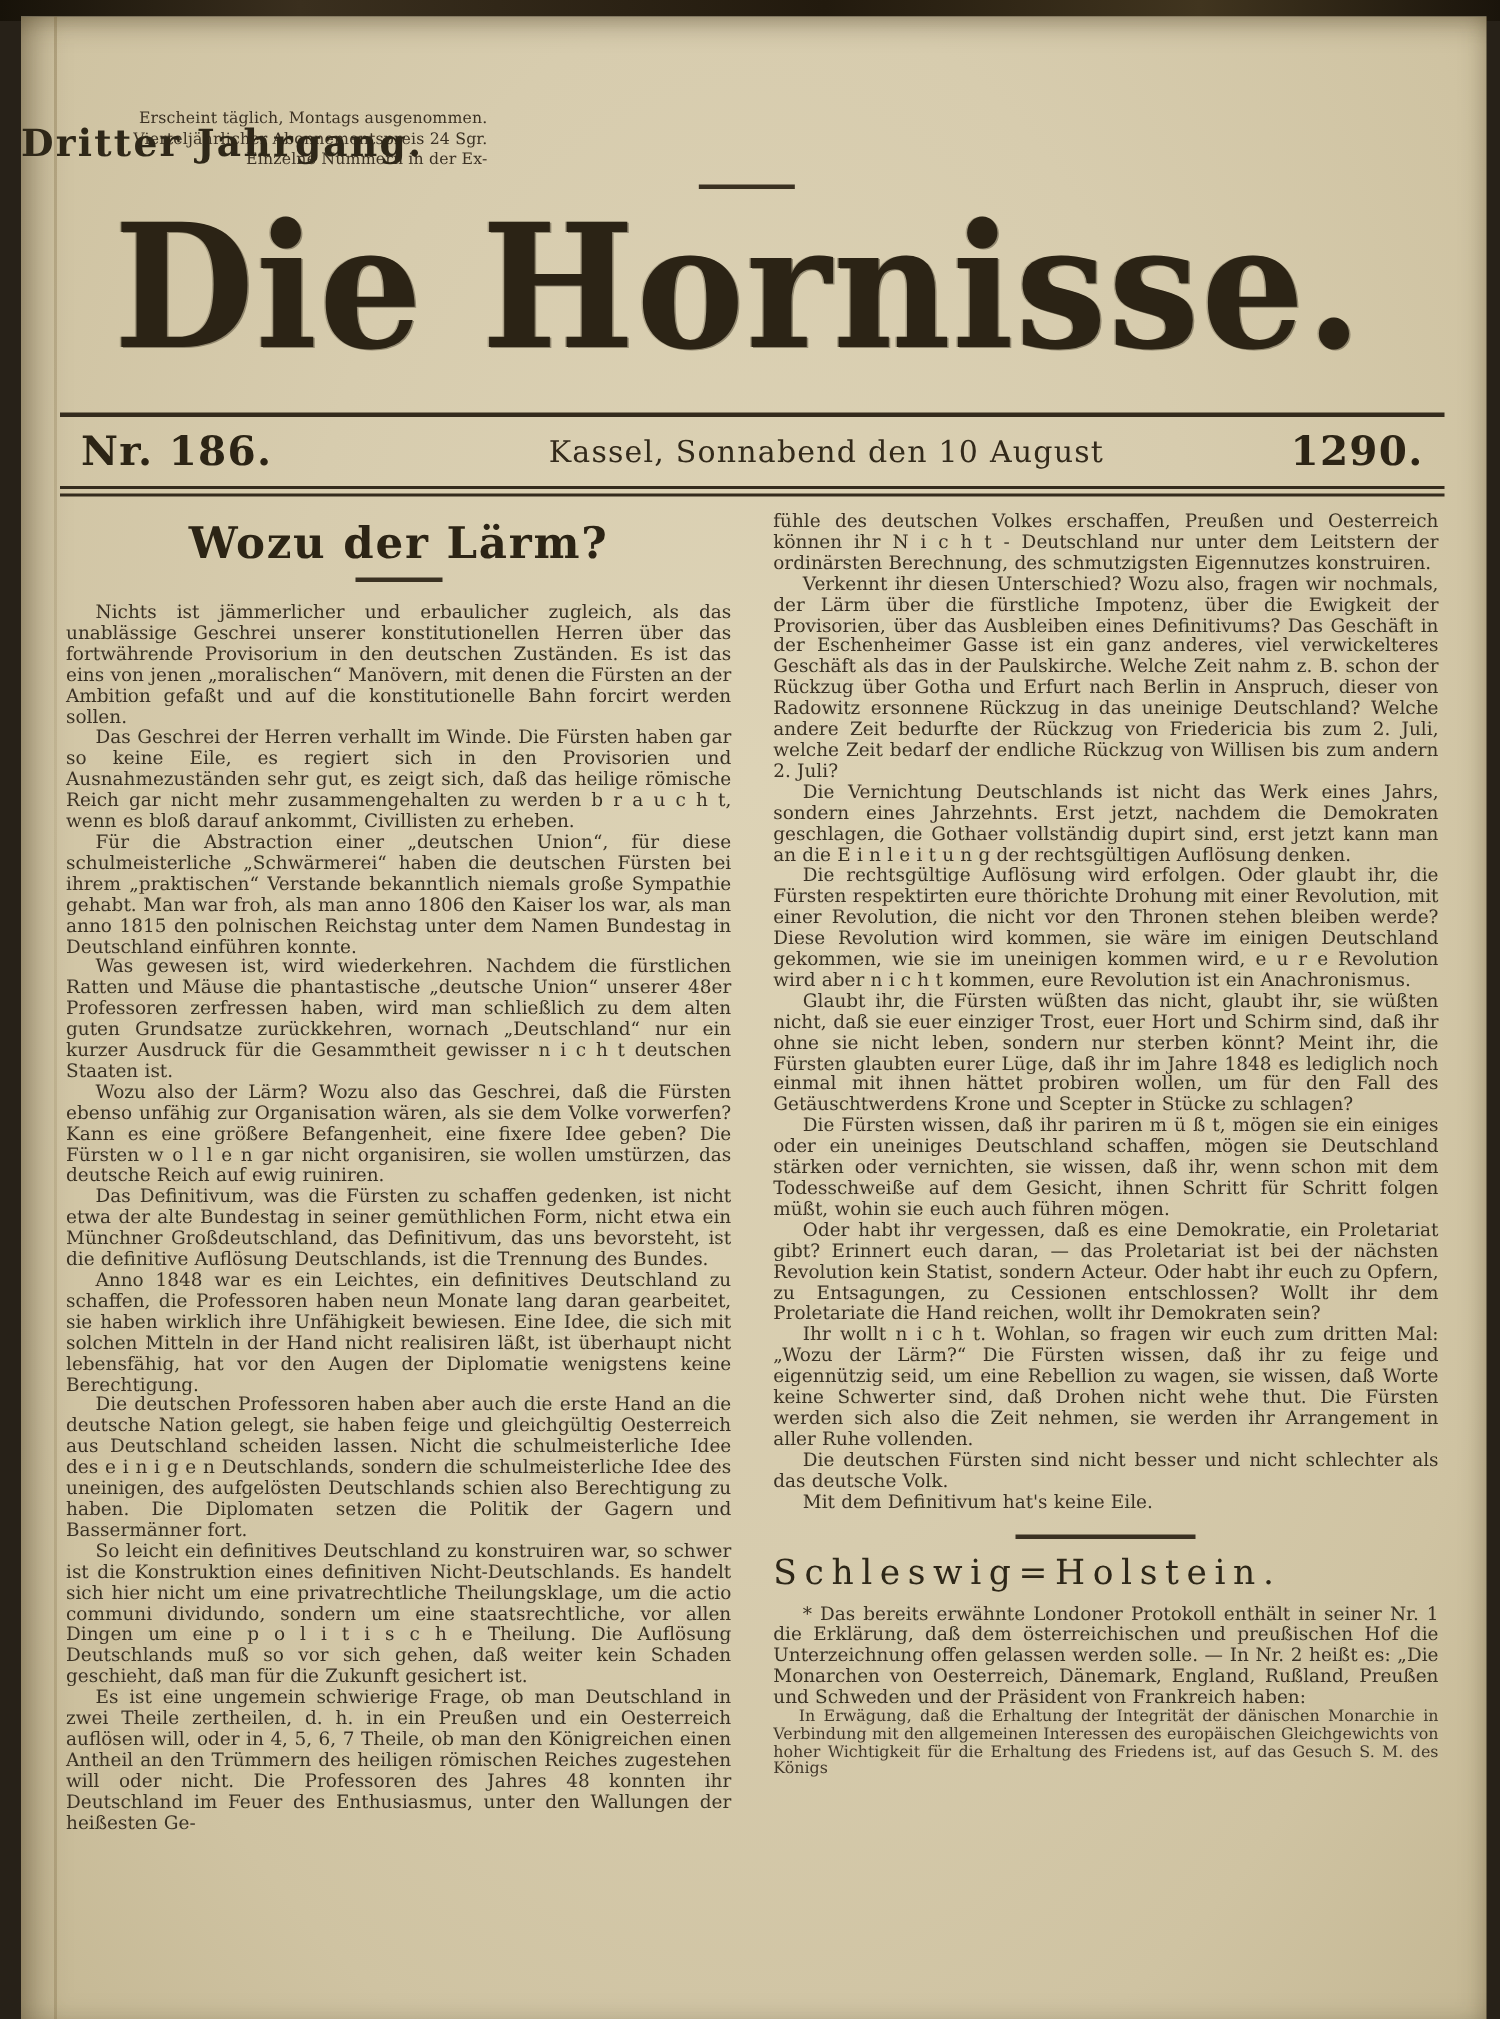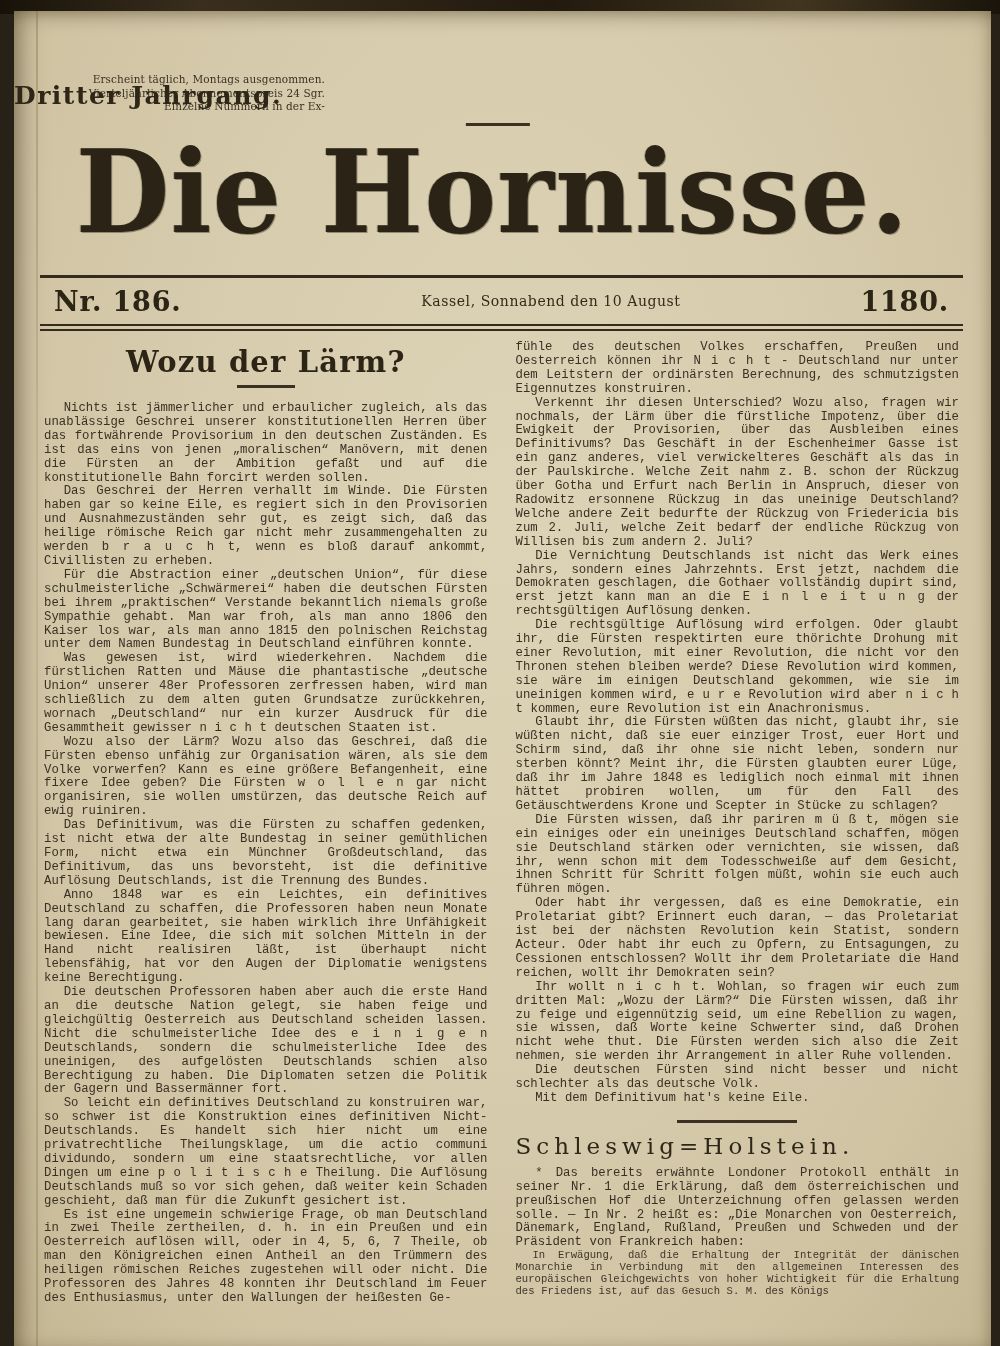--- a/index.html
+++ b/index.html
@@ -88,21 +88,21 @@
     padding: 0 14px;
     box-sizing: border-box;
   }
   .issue-number, .year {
     font-size: 27px;
     font-weight: bold;
     letter-spacing: 0.03em;
     color: #2c2415;
   }
   .edition-line {
-    font-size: 14px;
+    font-size: 20px;
     color: #332a1b;
     letter-spacing: 0.04em;
     margin-left: 60px;
   }
   
   .columns {
     position: absolute;
     top: 330px; left: 30px; right: 32px; bottom: 0;
     display: flex;
     gap: 28px;
@@ -123,21 +123,20 @@
   }
   .body-text p {
     margin: 0;
     font-size: 12.3px;
     line-height: 13.9px;
     text-align: justify;
     text-indent: 1.6em;
     color: #3a3124;
     word-spacing: 0.02em;
     hyphens: none;
-    font-family: Liberation Mono, monospace;
   }
   .col-right .cont p:first-child { text-indent: 0; }
   .section-divider {
     width: 120px; height: 3px;
     background: #3a3122;
     margin: 14px auto 10px auto;
   }
   .section-title {
     text-align: left;
     font-size: 23px;
@@ -163,21 +162,21 @@
 
   <div class="jahrgang">Dritter Jahrgang.</div>
   <div class="jahrgang-rule"></div>
 
 
   <div class="masthead">Die Hornisse.</div>
 
   <div class="dateline">
     <span class="issue-number">Nr. 186.</span>
     <span class="edition-line">Kassel, Sonnabend den 10 August</span>
-    <span class="year">1180.</span>
+    <span class="year">1290.</span>
   </div>
 
   <div class="columns">
 
     <div class="col col-left">
       <div class="article-title">Wozu der Lärm?</div>
       <div class="title-rule"></div>
       <div class="body-text">
           <p>Nichts ist jämmerlicher und erbaulicher zugleich, als das unablässige Geschrei unserer konstitutionellen Herren über das fortwährende Provisorium in den deutschen Zuständen. Es ist das eins von jenen „moralischen“ Manövern, mit denen die Fürsten an der Ambition gefaßt und auf die konstitutionelle Bahn forcirt werden sollen.</p>
           <p>Das Geschrei der Herren verhallt im Winde. Die Fürsten haben gar so keine Eile, es regiert sich in den Provisorien und Ausnahmezuständen sehr gut, es zeigt sich, daß das heilige römische Reich gar nicht mehr zusammengehalten zu werden b r a u c h t, wenn es bloß darauf ankommt, Civillisten zu erheben.</p>

